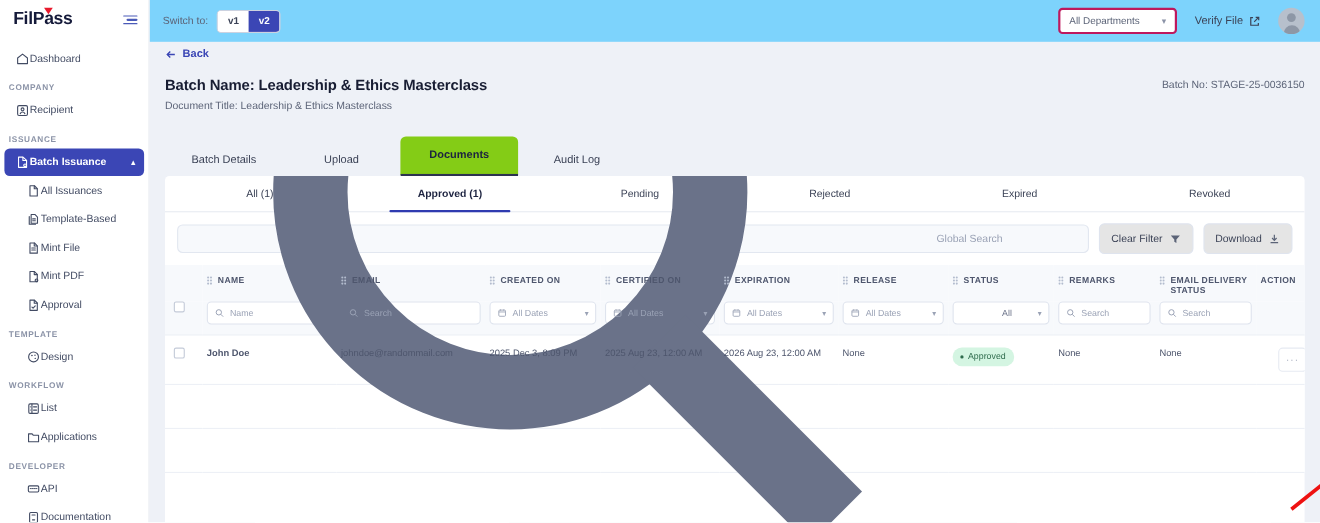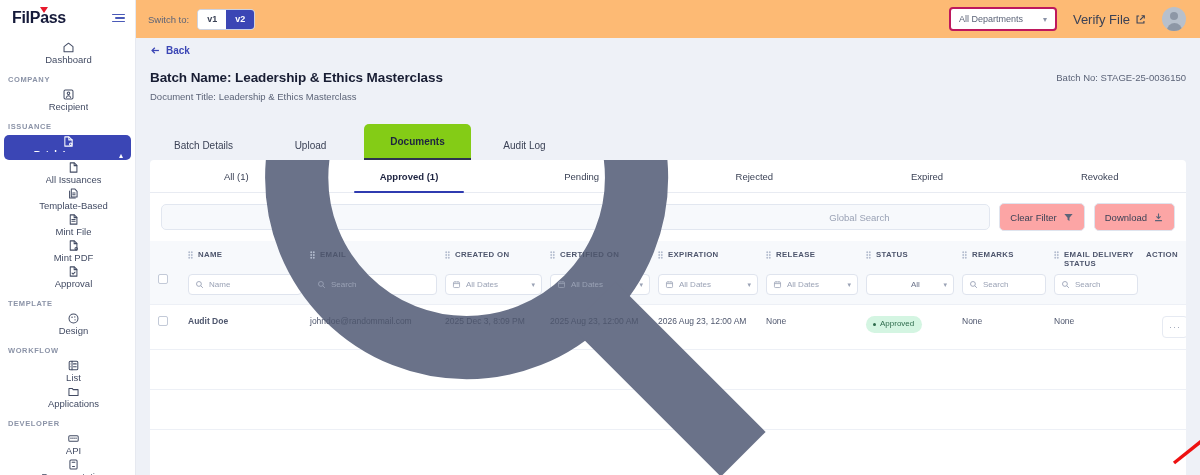--- a/index.html
+++ b/index.html
@@ -43,53 +43,53 @@
 
   .nav { padding-top: 4px; }
   .nav-section {
     font-size: 7.5px; font-weight: bold; color: #8b93a7;
     letter-spacing: 0.6px; padding: 8px 0 3px 8px; text-transform: uppercase;
   }
   .nav-item {
     display: flex; align-items: center; gap: 0;
     height: 25px; padding: 0 8px 0 10px; margin: 1px 4px;
     border-radius: 5px; cursor: pointer;
-    font-size: 9.5px; color: #424b63; position: relative; flex-direction: column;
+    font-size: 9.5px; color: #424b63; position: relative;
   }
   .nav-item.sub { padding-left: 20px; }
   .nav-item.active { background: #3b46b5; color: #ffffff; }
   .nav-item .ic { width: 13px; height: 13px; flex: 0 0 13px; display: flex; align-items: center; justify-content: center; }
   .nav-item .ic svg { width: 13px; height: 13px; display: block; }
   .nav-item .lbl { white-space: nowrap; overflow: hidden; }
   .nav-item.active .lbl { font-weight: bold; }
   .chev-sm { margin-left: auto; font-size: 8px; line-height: 1; }
 
   
   .main { flex: 1 1 auto; height: 475px; background: #eef1f7; position: relative; overflow: hidden; }
 
   .topbar {
     height: 38px; display: flex; align-items: center;
-    padding: 0 14px 0 12px; background: #fdba74;
+    padding: 0 14px 0 12px; background: #7dd3fc;
   }
   .switch-label { font-size: 9.5px; color: #5c6478; margin-right: 8px; }
   .seg { display: flex; border: 1px solid #ccd2e0; border-radius: 4px; overflow: hidden; background:#fff; }
   .seg button {
     font-family: inherit; font-size: 9px; font-weight: bold;
     width: 28px; height: 19px; border: none; cursor: pointer;
     background: #ffffff; color: #3b4256;
   }
   .seg button.on { background: #3b46b5; color: #ffffff; }
   .top-right { margin-left: auto; display: flex; align-items: center; gap: 16px; }
   .dept {
     width: 108px; height: 24px; background: #fff; border: 2px solid #be185d;
     border-radius: 4px; display: flex; align-items: center; padding: 0 8px;
     font-size: 9px; color: #5c6478; cursor: pointer;
   }
   .dept .cv { margin-left: auto; font-size: 8px; color: #8b93a7; }
-  .verify { display: flex; align-items: center; gap: 5px; font-size: 13px; color: #3b4256; cursor: pointer; }
+  .verify { display: flex; align-items: center; gap: 5px; font-size: 10px; color: #3b4256; cursor: pointer; }
   .verify svg { width: 11px; height: 11px; }
   .avatar {
     width: 24px; height: 24px; border-radius: 50%;
     background: #b7c0cc; display:flex; align-items:flex-end; justify-content:center;
     overflow: hidden; cursor: pointer;
   }
   .avatar .head { width: 8px; height: 8px; border-radius: 50%; background: #8d97a6; position:absolute; margin-bottom: 11px;}
   .avatar .body { width: 15px; height: 8px; border-radius: 8px 8px 0 0; background: #8d97a6; }
   .avatar { position: relative; }
 
@@ -126,29 +126,29 @@
   .subtab.active { font-weight: bold; color: #1d2340; }
   .subtab.active::after {
     content: ''; position: absolute; left: 18%; right: 18%; bottom: -1px;
     height: 2.5px; background: #2f3bb0; border-radius: 2px;
   }
 
   .toolbar { display: flex; align-items: center; gap: 9px; padding: 10px 11px; }
   .gsearch {
     flex: 1 1 auto; height: 26px; background: #f7f9fc;
     border: 1px solid #e2e7f0; border-radius: 5px;
-    display: flex; align-items: center; gap: 7px; padding: 0 28px;
+    display: flex; align-items: center; gap: 7px; padding: 0 6px;
   }
   .gsearch input {
     border: none; outline: none; background: transparent; flex: 1;
     font-family: inherit; font-size: 9.5px; color: #3b4256;
   }
   .gsearch input::placeholder { color: #9aa2b5; }
   .tbtn {
-    height: 28px; padding: 0 10px; background: #fca5a5;
+    height: 28px; padding: 0 10px; background: #e5e5e5;
     border: 1px solid #dfe4ee; border-radius: 5px; cursor: pointer;
     display: flex; align-items: center; gap: 6px;
     font-family: inherit; font-size: 9.5px; color: #3b4256;
   }
   .tbtn svg { width: 11px; height: 11px; }
 
   
   table { width: 100%; border-collapse: collapse; table-layout: fixed; }
   thead th {
     background: #f7f9fc; text-align: left; vertical-align: top;
@@ -678,21 +678,21 @@
                 </div>
               </td>
               <td>&nbsp;</td>
             </tr>
           </tbody>
         <tbody class="body" id="bodyrows">
             <tr>
               <td>
                 <div class="cb" style="margin-left: 4px;"></div>
               </td>
-              <td class="name">Audit Doe</td>
+              <td class="name">John Doe</td>
               <td>johndoe@randommail.com</td>
               <td>2025 Dec 3, 8:09 PM</td>
               <td>2025 Aug 23, 12:00 AM</td>
               <td>2026 Aug 23, 12:00 AM</td>
               <td>None</td>
               <td><span class="badge">
                   <span class="dot"></span>
                   <span>Approved</span>
                 </span></td>
               <td>None</td>

